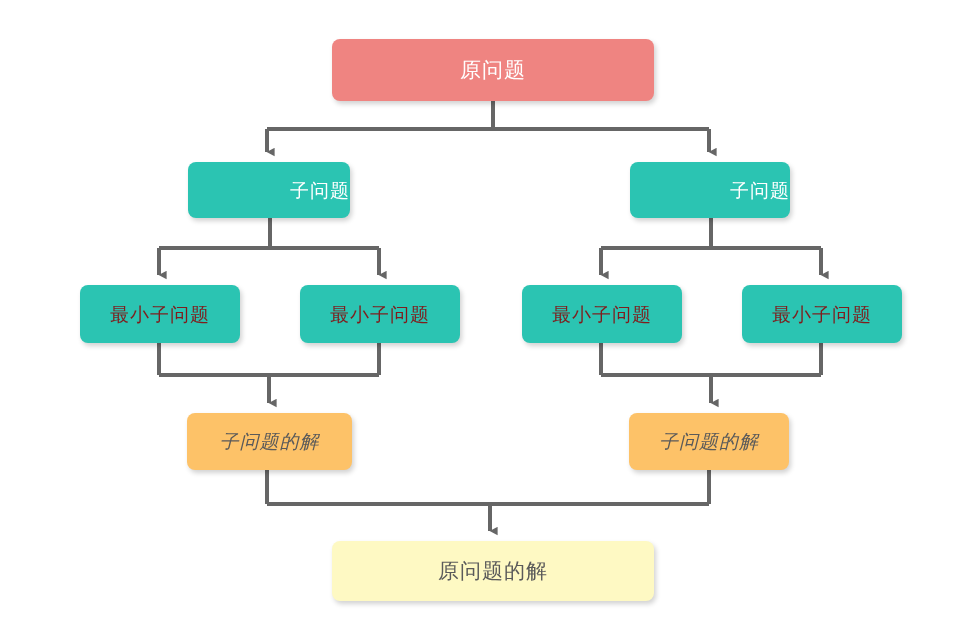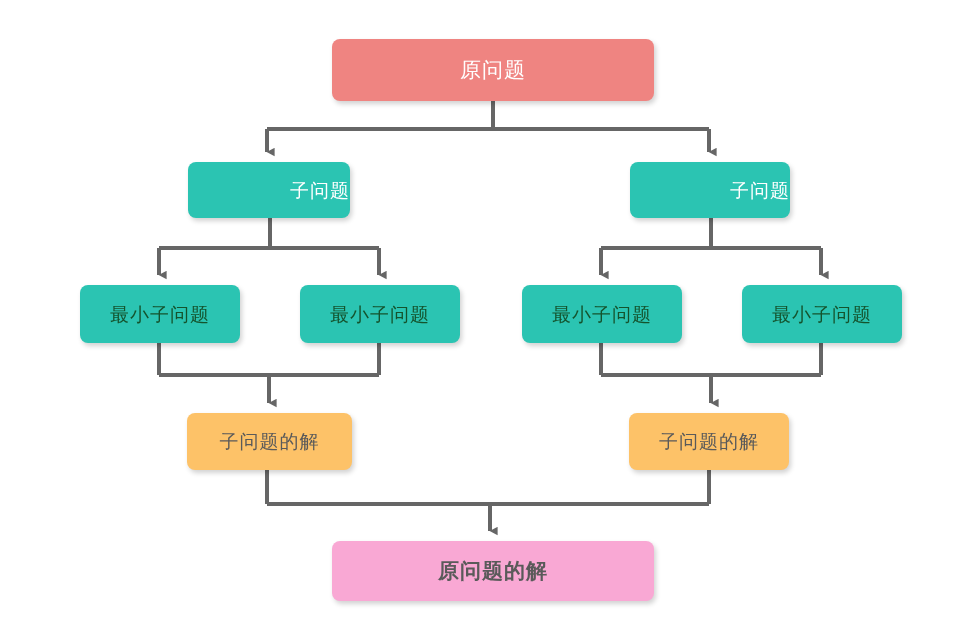--- a/index.html
+++ b/index.html
@@ -46,33 +46,33 @@
     font-size: 21px;
   }
   .node-sub {
     background: #2BC4B2;
     color: #ffffff;
     font-size: 19px;
     justify-content: flex-end;
   }
   .node-leaf {
     background: #2BC4B2;
-    color: #14532d;
+    color: #7f1d1d;
     font-size: 19px;
   }
   .node-solution {
     background: #FDC268;
     color: #5a5a5a;
     font-size: 19px;
+    font-style: italic;
   }
   .node-final {
-    background: #f9a8d4;
+    background: #fef9c3;
     color: #5a5a5a;
     font-size: 21px;
-    font-weight: bold;
   }
 </style>
 </head>
 <body>
 
 <div id="diagram">
 
   <svg id="edges" width="980" height="641" viewBox="0 0 980 641" xmlns="http://www.w3.org/2000/svg">
     <defs>
       <marker id="arrowhead" markerWidth="9" markerHeight="9" refX="4.2" refY="7.6" orient="auto" markerUnits="userSpaceOnUse">

